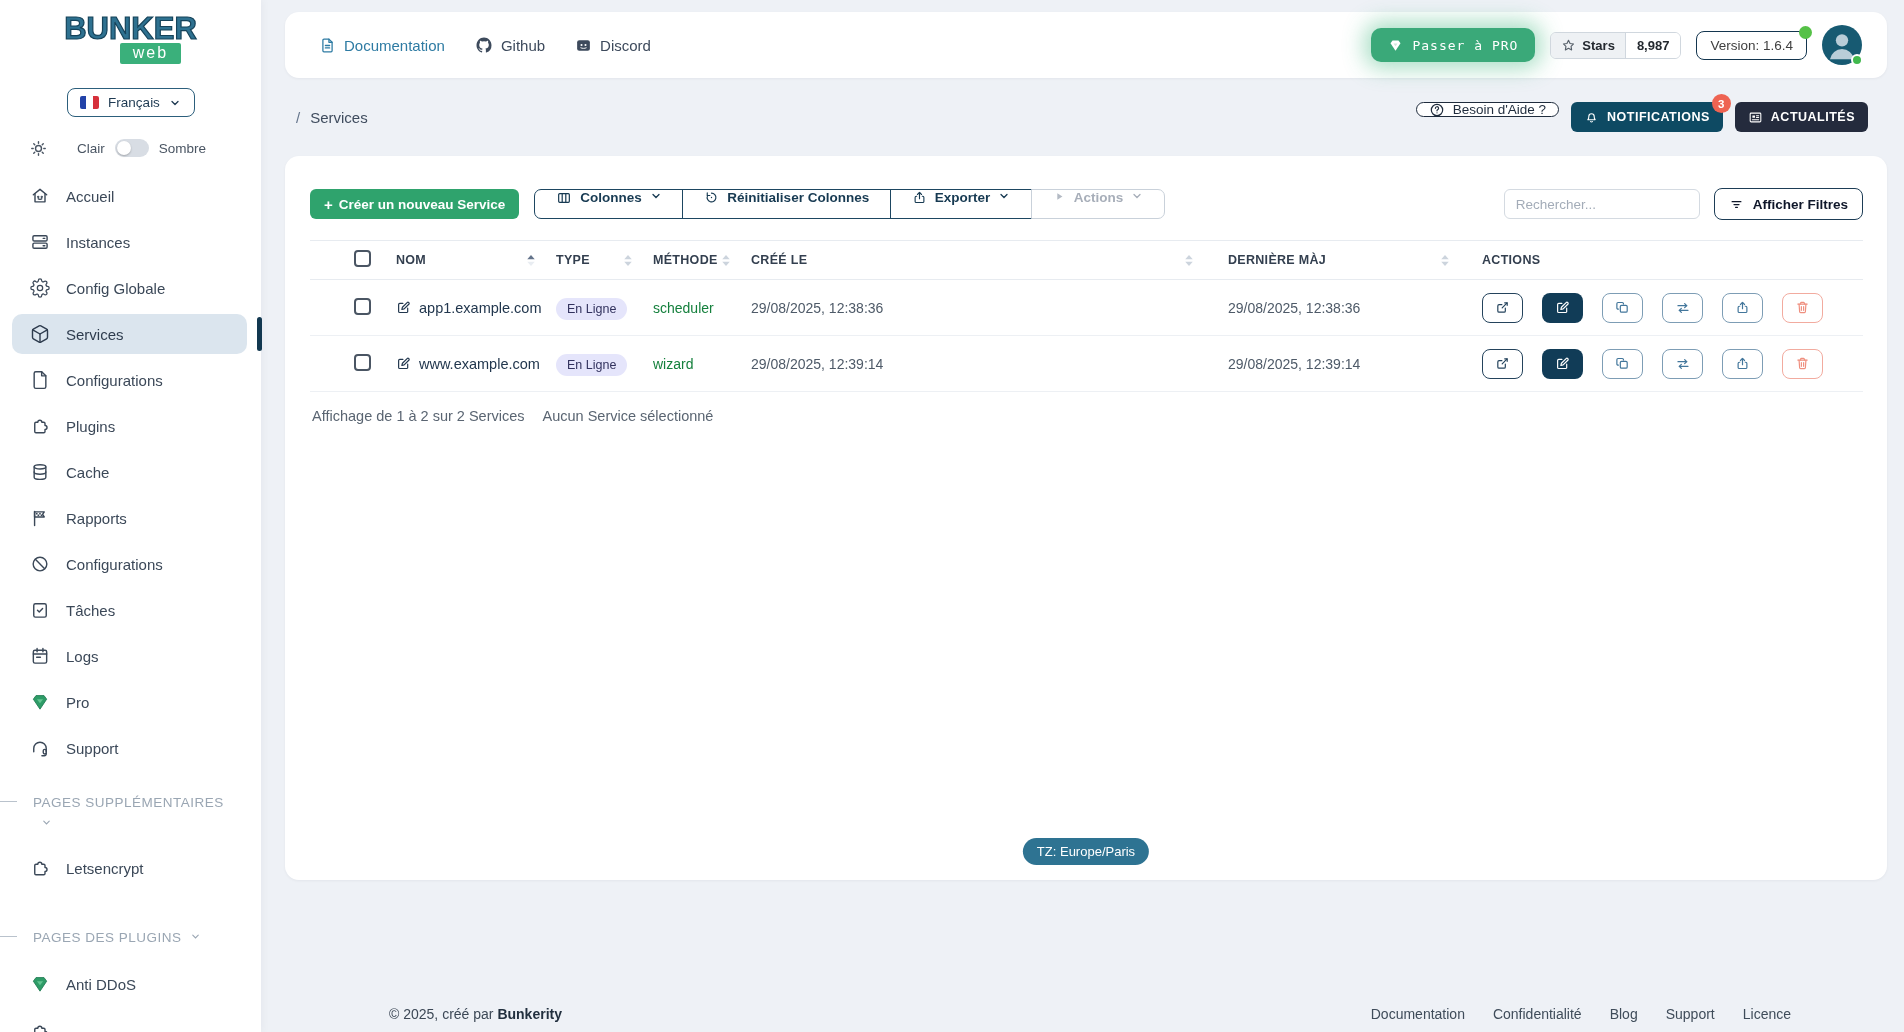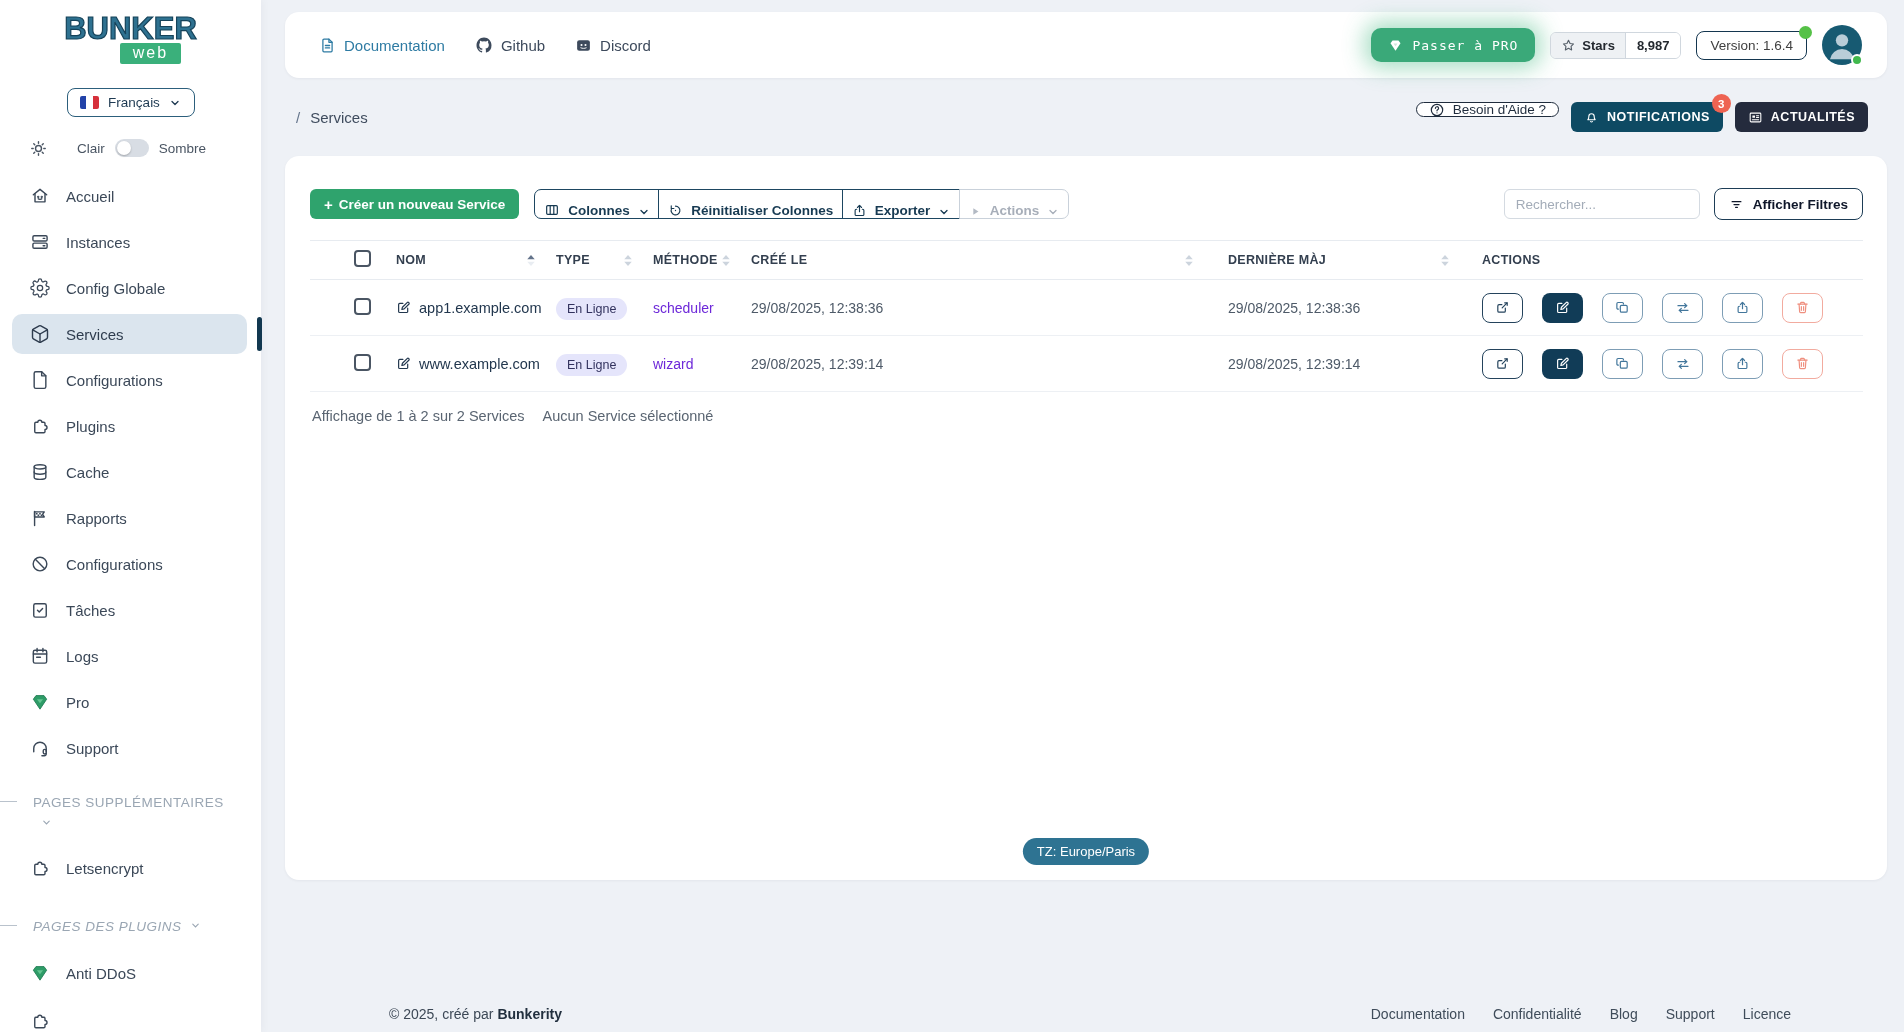--- a/index.html
+++ b/index.html
@@ -30,21 +30,21 @@
   .nav-item { position:relative; display:flex; align-items:center; gap:16px; height:40px; margin:0 14px 6px 12px;
               padding-left:18px; border-radius:10px; font-size:15px; color:#3b4858; cursor:pointer; }
   .nav-item svg { flex:0 0 20px; }
   .nav-item.active { background:#dbe5ee; color:#2e3c4e; }
   .nav-item.active::after { content:''; position:absolute; right:-14.5px; top:3px; bottom:3px; width:4.5px;
                             background:#123850; border-radius:3px; }
   .sect { position:relative; width:195px; margin:24px 0 0 33px; font-size:13.5px; letter-spacing:.5px;
           color:#9aa6b3; line-height:21px; }
   .sect::before { content:''; position:absolute; left:-33px; top:9px; width:17px; border-top:1.5px solid #b9c2cc; }
   .sect .chev { display:inline-block; margin-left:8px; color:#9aa6b3; }
-  .sect2 { margin-top:28px;font-style:italic; }
+  .sect2 { margin-top:39px; }
   .cutoff { margin-top:8px; }
 
   
   .main { flex:1; display:flex; flex-direction:column; padding:0 17px 0 24px; }
   .topbar { margin-top:12px; height:66px; background:#fff; border-radius:14px; display:flex; align-items:center;
             padding:0 25px 0 34px; box-shadow:0 1px 3px rgba(15,23,42,.05); }
   .tb-link { display:flex; align-items:center; gap:8px; font-size:15px; color:#3d4a5c; margin-right:30px; cursor:pointer; }
   .tb-link.doc { color:#2e7ba3; }
   .tb-right { margin-left:auto; display:flex; align-items:center; gap:15px; }
   .pro-btn { display:flex; align-items:center; gap:9px; height:34px; padding:0 17px; border:none; border-radius:10px;
@@ -77,21 +77,21 @@
                  background:#ee6352; color:#fff; font-size:11.5px; font-weight:bold; display:flex;
                  align-items:center; justify-content:center; }
 
   
   .card { position:relative; margin-top:24px; height:724px; background:#fff; border-radius:14px;
           box-shadow:0 1px 3px rgba(15,23,42,.05); padding:32px 24px 0 25px; }
   .toolbar { display:flex; align-items:center; }
   .btn-create { display:flex; align-items:center; gap:6px; height:30px; padding:0 14px; background:#2fa36d;
                 color:#fff; border:none; border-radius:6px; font-size:13.5px; font-weight:600; cursor:pointer; }
   .seg-group { display:flex; margin-left:15px; height:30px; }
-  .seg { display:flex; align-items:flex-end; gap:8px; padding:0 9px; background:#fff; border:1.5px solid #1d4661;
+  .seg { display:flex; align-items:flex-start; gap:8px; padding:0 21px; background:#fff; border:1.5px solid #1d4661;
          font-size:13.5px; font-weight:600; color:#173a52; margin-left:-1.5px; cursor:pointer; }
   .seg.first { border-radius:7px 0 0 7px; margin-left:0; }
   .seg.disabled { border-color:#c9d1da; color:#a7aeb9; border-radius:0 7px 7px 0; cursor:default; }
   .toolbar-right { margin-left:auto; display:flex; align-items:center; gap:14px; }
   .search { width:196px; height:30px; border:1.5px solid #d4dae1; border-radius:6px; padding:0 11px;
             font-size:13.5px; color:#3b4858; font-family:"Liberation Sans",sans-serif; }
   .search::placeholder { color:#a3acb8; }
   .btn-filters { display:flex; align-items:center; gap:9px; height:32px; padding:0 14px; background:#fff;
                  border:1.5px solid #1d3d56; border-radius:8px; font-size:13.5px; font-weight:600;
                  color:#0f172a; cursor:pointer; }
@@ -103,21 +103,21 @@
            font-size:12.5px; font-weight:bold; color:#333f4f; letter-spacing:.3px;margin-top:20px; }
   .tdata { height:56px; border-bottom:1px solid #edf0f4; font-size:14px; }
   .c-sel{width:42px} .c-nom{width:160px} .c-type{width:97px} .c-met{width:98px}
   .c-cre{width:477px} .c-maj{width:254px} .c-act{flex:1}
   .hcell { display:flex; align-items:center; }
   .hcell .sort { margin-left:auto; margin-right:20px; }
   .c-cre .sort { margin-right:34px; } .c-maj .sort { margin-right:32px; }
   .cb { width:17px; height:17px; border:2px solid #4a5563; border-radius:4px; background:#fff; cursor:pointer; display:inline-block; }
   .name-cell { display:flex; align-items:center; gap:8px; color:#22374e; font-weight:500; font-size:14.5px; }
   .badge-online { background:#e5e5fb; color:#32325e; font-size:12.5px; padding:4px 11px; border-radius:13px; }
-  .method { color:#6d28d9; } .dt { color:#4e5a68; }
+  .method { color:#15803d; } .dt { color:#4e5a68; }
   .actions { display:flex; gap:19px; }
   .abtn { width:41px; height:30px; border-radius:8px; background:#fff; display:flex; align-items:center;
           justify-content:center; cursor:pointer; }
   .abtn.ext { border:1.5px solid #24435c; color:#24435c; }
   .abtn.edit { border:none; background:#113c57; color:#fff; }
   .abtn.teal { border:1.5px solid #7d9db5; color:#42769b; }
   .abtn.del { border:1.5px solid #f2ab9f; color:#ef8f7f; }
 
   .statusbar { display:flex; gap:18px; padding:16px 0 0 2px; font-size:14.5px; color:#5a6572; }
   .tz { position:absolute; bottom:15px; left:50%; transform:translateX(-50%); background:#2e7392; color:#fff;

